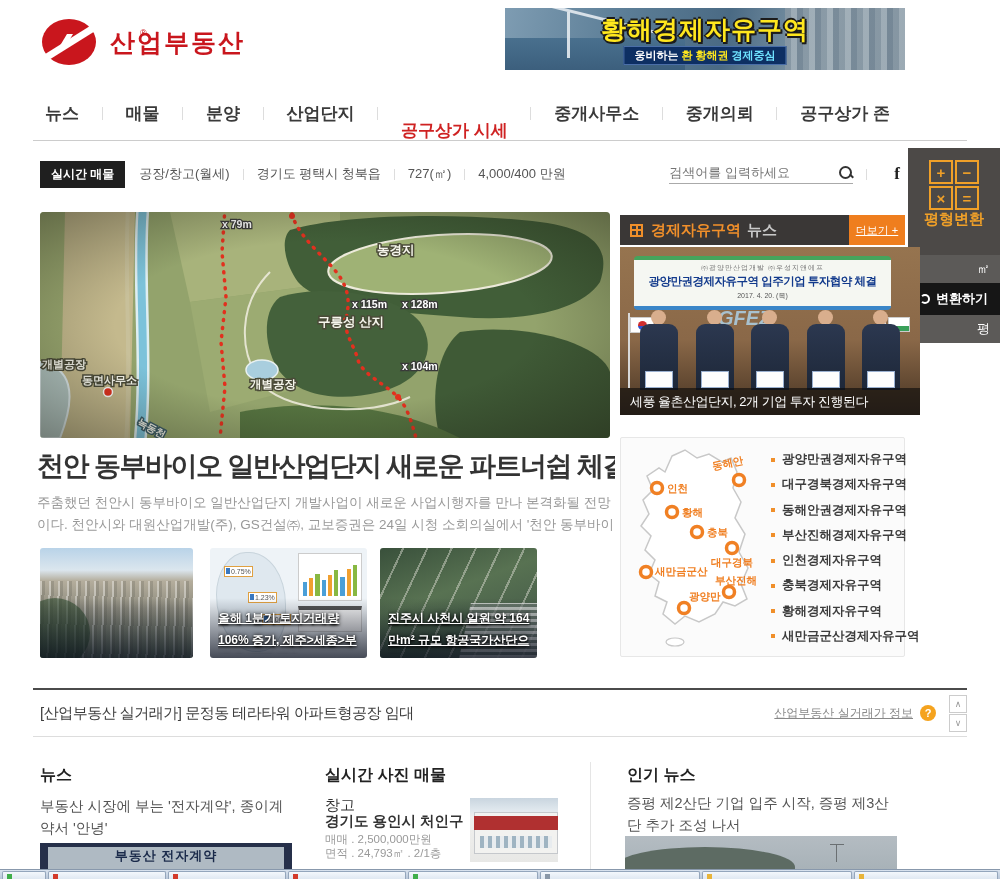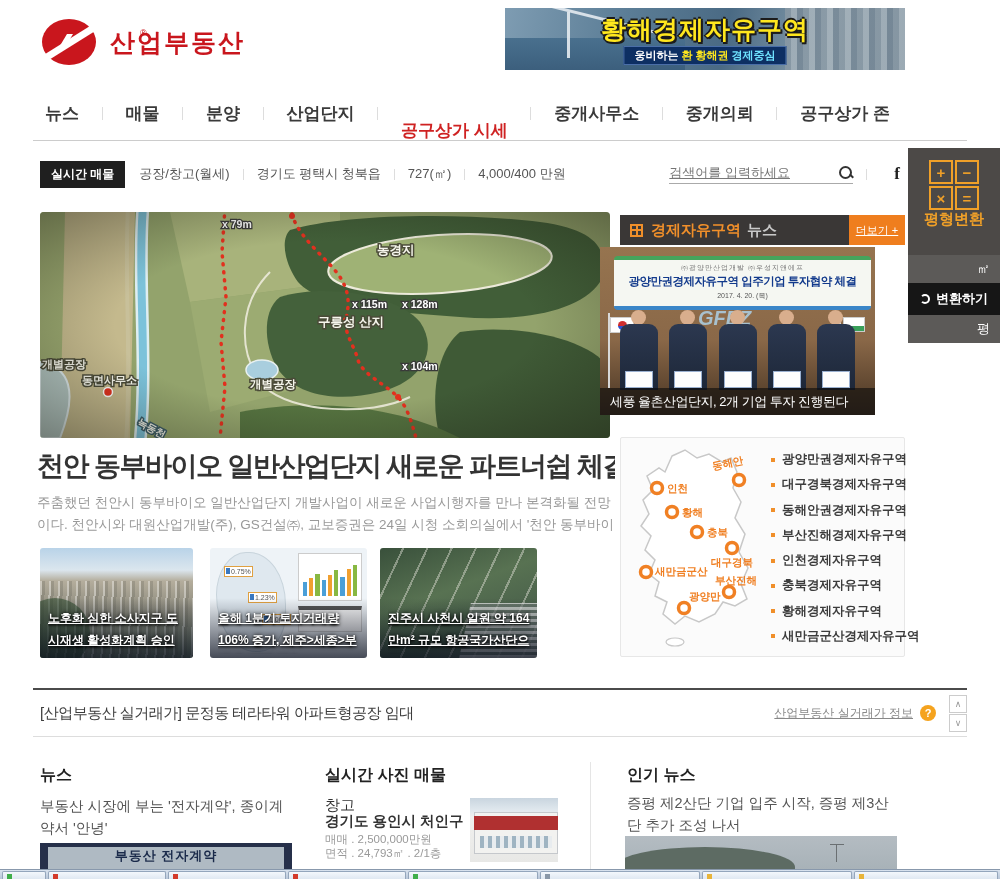--- a/index.html
+++ b/index.html
@@ -32,21 +32,21 @@
   .nav-sep { width:1px; height:13px; background:#ddd; }
   .nav-border { position:absolute; left:33px; right:33px; top:140px; height:1px; background:#ccc; }
 
   
   .listing-bar { position:absolute; left:40px; top:150px; width:860px; height:48px; display:flex; align-items:center; }
   .lb-badge { background:#1f1f1f; color:#fff; font-size:12px; font-weight:bold; padding:5px 11px; }
   .lb-item { font-size:13px; color:#555; white-space:nowrap; }
   .lb-sep { width:1px; height:11px; background:#ddd; margin:0 13px; }
   .lb-cat { margin-left:14px; }
   .lb-search { margin-left:auto; display:flex; align-items:center; border-bottom:1px solid #aaa; padding-bottom:3px; }
-  .lb-search input { border:none; outline:none; width:165px; font-size:13px; color:#777; font-family:"Liberation Sans",sans-serif;text-decoration:underline; }
+  .lb-search input { border:none; outline:none; width:165px; font-size:13px; color:#777; font-family:"Liberation Sans",sans-serif; }
   .mag { position:relative; width:15px; height:15px; margin-left:4px; cursor:pointer; }
   .mag::before { content:""; position:absolute; left:1px; top:1px; width:9px; height:9px; border:2px solid #333; border-radius:50%; }
   .mag::after { content:""; position:absolute; left:11px; top:10px; width:5px; height:2px; background:#333; transform:rotate(45deg); }
   .lb-fb { font-size:17px; font-weight:bold; color:#222; font-family:"Liberation Serif",serif; cursor:pointer; margin-left:14px; }
 
   
   .tool { position:absolute; left:908px; top:148px; width:92px; }
   .tool-main { height:107px; background:#4c4947; display:flex; flex-direction:column; align-items:center; padding-top:12px; }
   .calc { display:grid; grid-template-columns:24px 24px; grid-template-rows:24px 24px; gap:2px; }
   .calc span { border:2px solid #f0a028; color:#f0a028; font-size:15px; font-weight:bold; display:flex; align-items:center; justify-content:center; }
@@ -84,21 +84,21 @@
     background:repeating-linear-gradient(0deg, rgba(235,235,235,.75) 0 3px, rgba(120,130,125,.6) 3px 6px); transform:skewX(-12deg) translateX(8px); }
 
   
   .sb-header { position:absolute; left:620px; top:215px; width:285px; height:30px; background:#3a3736; display:flex; align-items:center; padding-left:10px; }
   .grid-icon { width:13px; height:13px; border:2px solid #f08f2a;
     background:linear-gradient(#f08f2a,#f08f2a) center/2px 100% no-repeat, linear-gradient(#f08f2a,#f08f2a) center/100% 2px no-repeat; }
   .sb-title-hi { color:#f08f2a; font-size:15px; font-weight:bold; margin-left:8px; }
   .sb-title-rest { color:#c9c9c9; font-size:15px; font-weight:bold; margin-left:6px; }
   .sb-more { margin-left:auto; width:56px; height:30px; background:#ef7e1e; color:#fff; font-size:11px; display:flex; align-items:center; justify-content:center; text-decoration:underline; cursor:pointer; }
 
-  .sb-photo { position:absolute; left:600px; top:247px; width:275px; height:168px; overflow:hidden;
+  .sb-photo { position:absolute; left:620px; top:247px; width:300px; height:168px; overflow:hidden;
     background:linear-gradient(180deg,#96744f 0%,#8a6848 55%,#5d452f 85%,#4a3828 100%);padding-left:20px; }
   .sp-banner { position:absolute; left:14px; top:9px; width:257px; height:54px; background:#f5f7f2; border-radius:4px;
     border-top:4px solid #45a45c; border-bottom:4px solid #3a86c8; text-align:center; padding-top:3px; }
   .sp-line1 { font-size:7px; color:#777; letter-spacing:1px; }
   .sp-title { font-size:11.5px; font-weight:bold; color:#123a8c; margin-top:1px; letter-spacing:-0.5px; }
   .sp-date { font-size:7px; color:#555; margin-top:2px; }
   .sp-gfez { position:absolute; left:98px; top:60px; font-size:20px; font-style:italic; font-weight:bold; color:rgba(175,215,240,.8); }
   .people { position:absolute; left:18px; right:18px; bottom:25px; height:80px; display:flex; justify-content:space-between; }
   .person { position:relative; width:42px; }
   .person .head { position:absolute; left:13px; top:0; width:15px; height:15px; border-radius:50%; background:#d9ae8d; }
@@ -285,21 +285,20 @@
   </svg>
   <div class="map-vignette"></div>
 </div>
 
 <h1 class="headline">천안 동부바이오 일반산업단지 새로운 파트너쉽 체결...</h1>
 <p class="body-text">주춤했던 천안시 동부바이오 일반산업단지 개발사업이 새로운 사업시행자를 만나 본격화될 전망이다. 천안시와 대원산업개발(주), GS건설㈜, 교보증권은 24일 시청 소회의실에서 '천안 동부바이오 일반산업단지 조성사업'을...</p>
 
 <div class="thumb t1">
   <span class="city"></span>
   <span class="hill"></span>
-  <div class="thumb-cap">노후화 심한 소사지구 도시재생 활성화계획 승인</div>
 </div>
 <div class="thumb t2">
   <span class="kmap"></span>
   <span class="tag" style="left:14px; top:18px;">0.75%</span>
   <span class="tag" style="left:38px; top:44px;">1.23%</span>
   <span class="tag" style="left:52px; top:66px;">1.00%</span>
   <div class="chartbox">
     <i style="height:14px;background:#4a9fd8"></i>
       <i style="height:18px;background:#f0a030"></i>
       <i style="height:22px;background:#88b842"></i>

